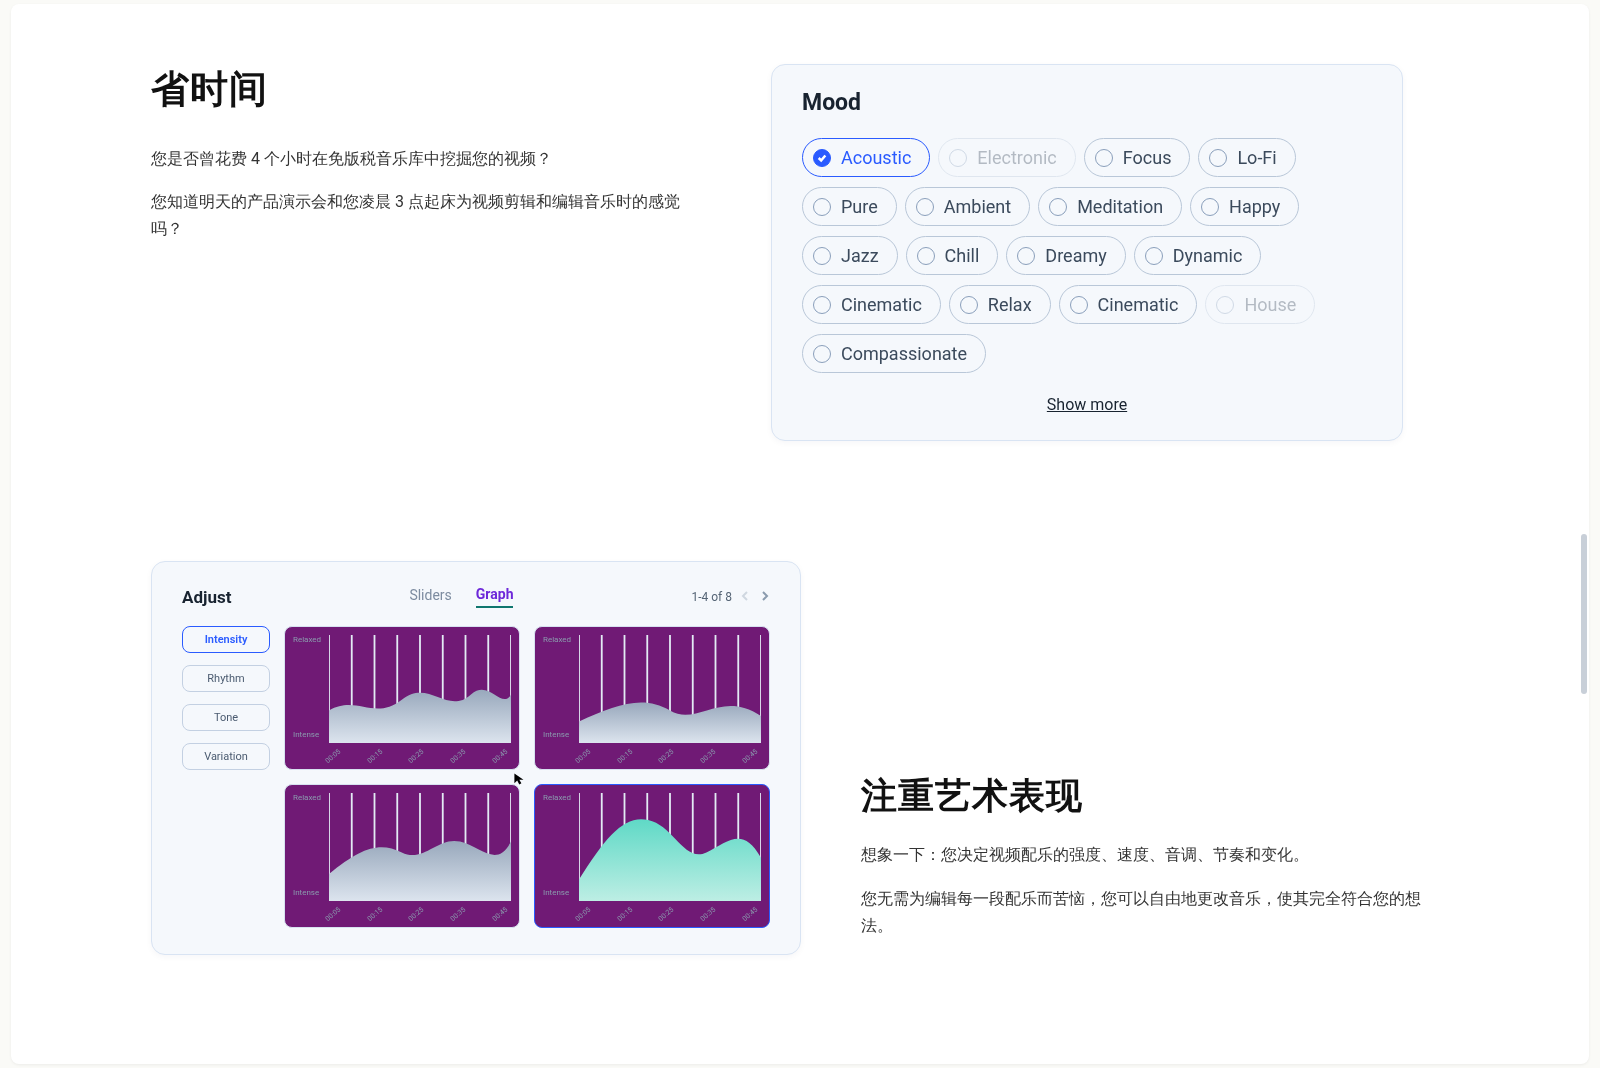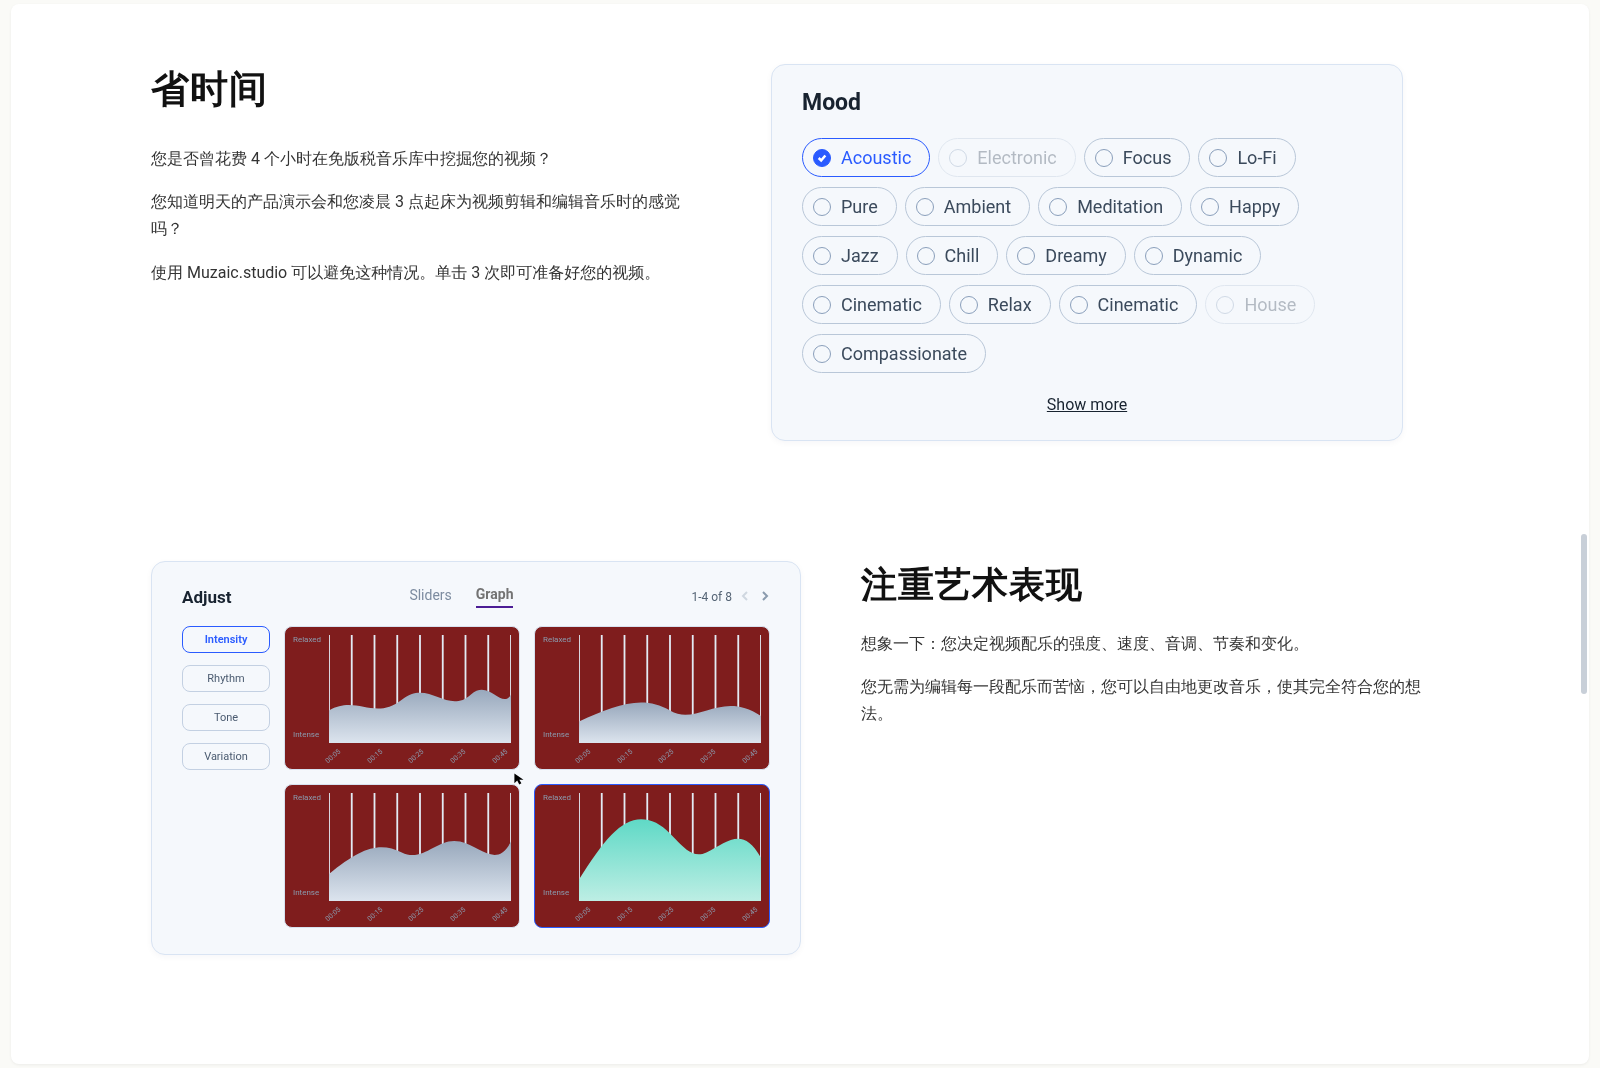--- a/index.html
+++ b/index.html
@@ -29,31 +29,31 @@
 .chip.disabled{opacity:.35;}
 .show-more{text-align:center;margin-top:22px;}
 .show-more a{color:#182330;font-size:16px;text-decoration:underline;cursor:pointer;text-align:right;}
 
 
 .adjust-card{width:650px;}
 .adjust-head{display:flex;align-items:center;justify-content:space-between;margin-bottom:18px;}
 .adjust-title{font-size:17px;font-weight:700;color:#182330;}
 .adjust-tabs{display:flex;gap:24px;align-items:center;}
 .adjust-tab{font-size:14px;color:#7d8ca0;cursor:pointer;padding-bottom:4px;}
-.adjust-tab.active{color:#737373;font-weight:700;border-bottom:2px solid #4c1d95;}
+.adjust-tab.active{color:#6d28d9;font-weight:700;border-bottom:2px solid #0f766e;}
 .pager{display:flex;align-items:center;gap:9px;font-size:12px;color:#556475;}
 .pager .nav{cursor:pointer;color:#8a9bae;}
 .pager .nav.dis{opacity:.35;}
 .pager svg{width:10px;height:10px;stroke:currentColor;fill:none;stroke-width:2;}
 .adjust-body{display:flex;gap:14px;}
 .side-chips{display:flex;flex-direction:column;gap:12px;width:88px;}
 .side-chip{border:1px solid #c3d0e2;border-radius:8px;font-size:11px;color:#4b5b70;text-align:center;padding:6px 0;cursor:pointer;}
 .side-chip.active{border-color:#2a5bff;color:#2a5bff;font-weight:600;}
 .graphs{flex:1;display:grid;grid-template-columns:1fr 1fr;gap:14px;position:relative;}
-.graph{background:#7f1d1d;border:1px solid #d7e2f0;border-radius:8px;padding:8px 6px 4px;position:relative;height:144px;}
+.graph{background:#701a75;border:1px solid #d7e2f0;border-radius:8px;padding:8px 6px 4px;position:relative;height:144px;}
 .graph.active{border-color:#2a5bff;}
 .glabel{position:absolute;font-size:8px;color:#8a9bae;left:8px;}
 .glabel.top{top:8px;}
 .glabel.bot{bottom:30px;}
 .axis{position:absolute;bottom:4px;left:44px;right:6px;display:flex;justify-content:space-between;}
 .axis span{font-size:7px;color:#8a9bae;transform:rotate(-40deg);transform-origin:left bottom;white-space:nowrap;}
 .plot{position:absolute;left:44px;right:8px;top:8px;bottom:26px;}
 .plot svg{width:100%;height:100%;}
 .grid-line{stroke:#e3ebf4;stroke-width:1;}
 .cursor-ptr{position:absolute;width:14px;height:14px;left:calc(50% - 14px);top:calc(50% - 6px);}
@@ -65,21 +65,20 @@
 </head>
 <body>
 
 <div class="page">
 
   <div class="row">
     <div class="col-text">
       <h1>省时间</h1>
       <p>您是否曾花费 4 个小时在免版税音乐库中挖掘您的视频？</p>
       <p>您知道明天的产品演示会和您凌晨 3 点起床为视频剪辑和编辑音乐时的感觉吗？</p>
-      <p>使用 Muzaic.studio 可以避免这种情况。单击 3 次即可准备好您的视频。</p>
     </div>
 
     <div class="card mood-card">
       <div class="mood-head">
         <div class="mood-title">Mood</div>
       </div>
       <div class="chips" id="mood-chips">
           <div class="chip selected">
             <span class="dot">
               <svg viewBox="0 0 12 12">
@@ -150,21 +149,21 @@
           </div>
           <div class="chip ">
             <span class="dot"></span>
             <span>Compassionate</span>
           </div>
         </div>
       <div class="show-more"><a>Show more</a></div>
     </div>
   </div>
 
-  <div class="row" style="margin-bottom:0;">
+  <div class="row" style="margin-bottom:0;align-items:flex-end;">
     <div class="card adjust-card">
       <div class="adjust-head">
         <div class="adjust-title">Adjust</div>
         <div class="adjust-tabs">
           <span class="adjust-tab">Sliders</span>
           <span class="adjust-tab active">Graph</span>
         </div>
         <div class="pager">
           <span>1-4 of 8</span>
           <span class="nav dis"><svg viewBox="0 0 10 10">

